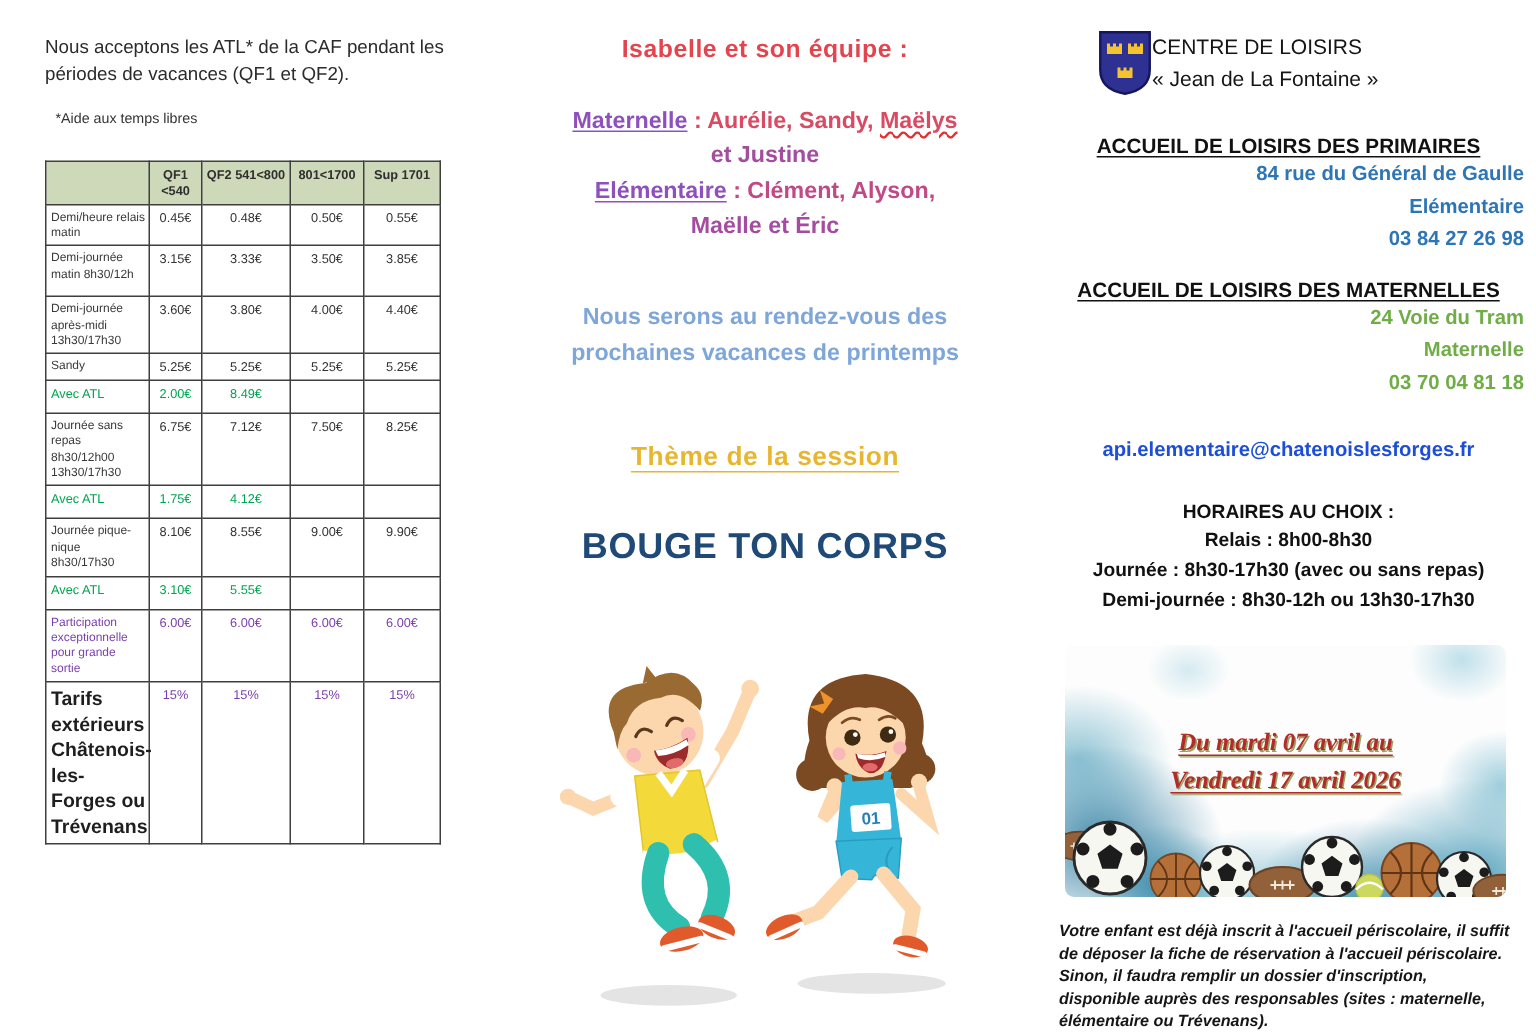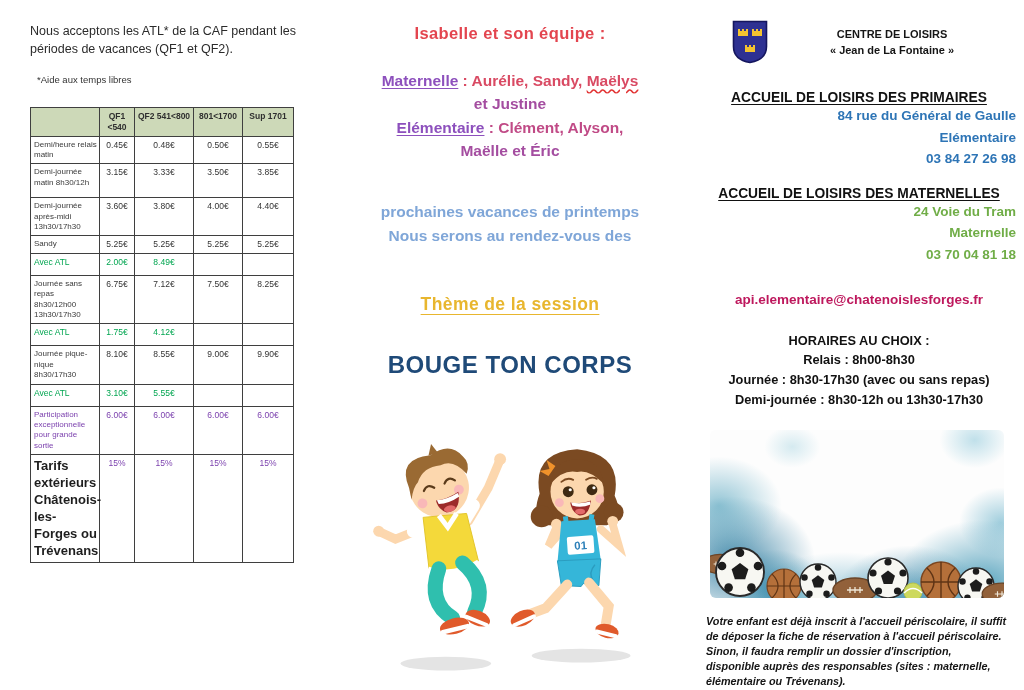--- a/index.html
+++ b/index.html
@@ -40,28 +40,28 @@
   .c-magenta{color:#c04a86;}
   .announce{margin-top:38px;color:#7fa6d8;font-size:15.5px;font-weight:bold;line-height:1.55;}
   .theme-label{margin-top:46px;color:#e8b62e;font-size:17.5px;font-weight:bold;text-decoration:underline;text-underline-offset:4px;letter-spacing:.4px;}
   .theme-title{margin-top:36px;color:#1f4a78;font-size:24px;font-weight:bold;letter-spacing:.5px;}
   .kids{position:absolute;left:352px;top:412px;width:316px;height:272px;}
 
   
   .col-right{position:absolute;left:702px;top:20px;width:314px;}
   .org{display:flex;align-items:center;}
   .org-logo{flex:0 0 auto;margin-left:30px;}
-  .org-text{flex:1 1 auto;text-align:center;font-weight:bold;font-size:11px;color:#151515;line-height:1.5;}
+  .org-text{flex:1 1 auto;text-align:left;font-weight:normal;font-size:14px;color:#151515;line-height:1.5;}
   .sec-head{margin-top:26px;text-align:center;font-weight:bold;font-size:13.8px;color:#111;
     text-decoration:underline;text-underline-offset:2px;}
   .sec-head.second{margin-top:16px;}
   .addr{ text-align:right;font-weight:bold;font-size:13.5px;line-height:1.6;}
   .addr.blue{color:#2e75b6;}
   .addr.green{color:#70ad47;}
-  .email{margin-top:26px;text-align:center;font-weight:bold;font-size:13.5px;color:#be185d;}
+  .email{margin-top:26px;text-align:center;font-weight:bold;font-size:13.5px;color:#1d4ed8;}
   .horaires{margin-top:24px;text-align:center;font-weight:bold;font-size:12.8px;color:#111;line-height:1.55;}
   .banner{position:relative;margin:20px 0 0 8px;width:294px;height:168px;border-radius:6px;overflow:hidden;
     background:
       radial-gradient(90px 70px at 3% 45%, rgba(58,150,180,.55), transparent 70%),
       radial-gradient(120px 95px at 8% 78%, rgba(23,110,150,.8), transparent 68%),
       radial-gradient(70px 60px at 22% 96%, rgba(30,130,165,.75), transparent 70%),
       radial-gradient(150px 85px at 45% 108%, rgba(40,140,175,.6), transparent 70%),
       radial-gradient(110px 80px at 68% 102%, rgba(25,115,155,.7), transparent 70%),
       radial-gradient(130px 95px at 93% 92%, rgba(35,135,170,.75), transparent 68%),
       radial-gradient(60px 50px at 99% 55%, rgba(70,160,190,.5), transparent 70%),
@@ -188,22 +188,22 @@
     <div class="team-title">Isabelle et son équipe :</div>
 
     <div class="team-names">
       <span class="u c-purple">Maternelle</span><span class="c-red"> : Aurélie, Sandy, </span><span class="c-red wavy">Maëlys</span><br>
       <span class="c-plum">et Justine</span><br>
       <span class="u c-purple">Elémentaire</span><span class="c-magenta"> : Clément, Alyson,</span><br>
       <span class="c-plum">Maëlle et Éric</span>
     </div>
 
     <div class="announce">
+      <div>Nous serons au rendez-vous des</div>
       <div>prochaines vacances de printemps</div>
-      <div>Nous serons au rendez-vous des</div>
     </div>
 
     <div class="theme-label">Thème de la session</div>
     <div class="theme-title">BOUGE TON CORPS</div>
   </section>
 
   <svg class="kids" viewBox="0 0 320 270">
 
     <g>
       <ellipse cx="95" cy="252" rx="46" ry="7" fill="#e4e4e4"></ellipse>
@@ -317,20 +317,24 @@
     <div class="email">api.elementaire@chatenoislesforges.fr</div>
 
     <div class="horaires">
       <div>HORAIRES AU CHOIX :</div>
       <div>Relais : 8h00-8h30</div>
       <div>Journée : 8h30-17h30 (avec ou sans repas)</div>
       <div>Demi-journée : 8h30-12h ou 13h30-17h30</div>
     </div>
 
     <div class="banner">
+      <div class="date-lines">
+        <div class="date-line">Du mardi 07 avril au</div>
+        <div class="date-line">Vendredi 17 avril 2026</div>
+      </div>
       <svg class="balls" viewBox="0 0 294 80" preserveAspectRatio="none">
         <defs>
           <g id="soc">
             <circle r="20" fill="#f7f7f2" stroke="#2a2a2a" stroke-width="1.6"></circle>
             <polygon points="0,-7.5 7,-2.3 4.3,6 -4.3,6 -7,-2.3" fill="#1c1c1c"></polygon>
             <circle cx="0" cy="-16" r="3.6" fill="#1c1c1c"></circle>
               <circle cx="15" cy="-5" r="3.6" fill="#1c1c1c"></circle>
             <circle cx="9.5" cy="13" r="3.6" fill="#1c1c1c"></circle>
               <circle cx="-9.5" cy="13" r="3.6" fill="#1c1c1c"></circle>
             <circle cx="-15" cy="-5" r="3.6" fill="#1c1c1c"></circle>

